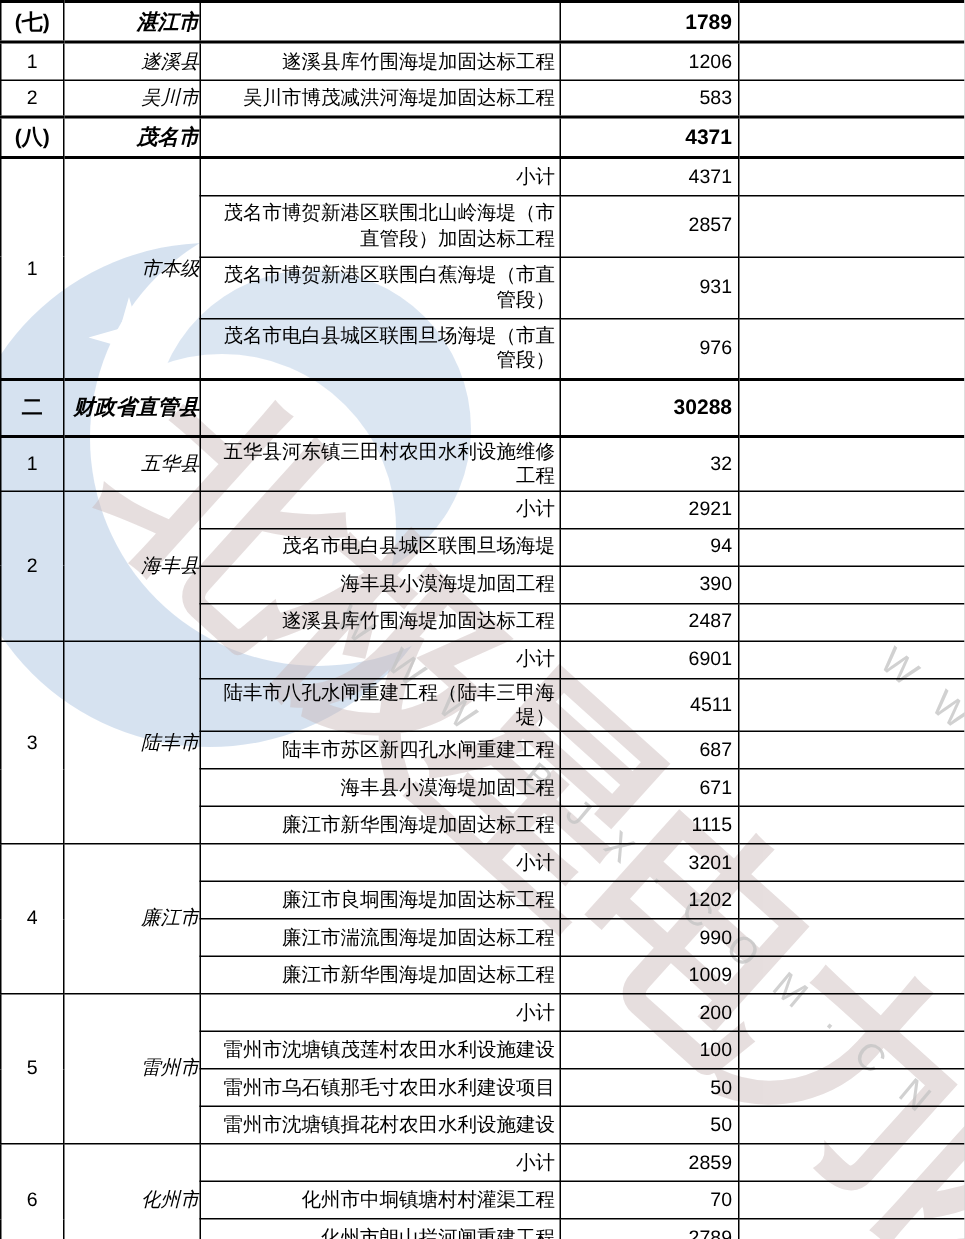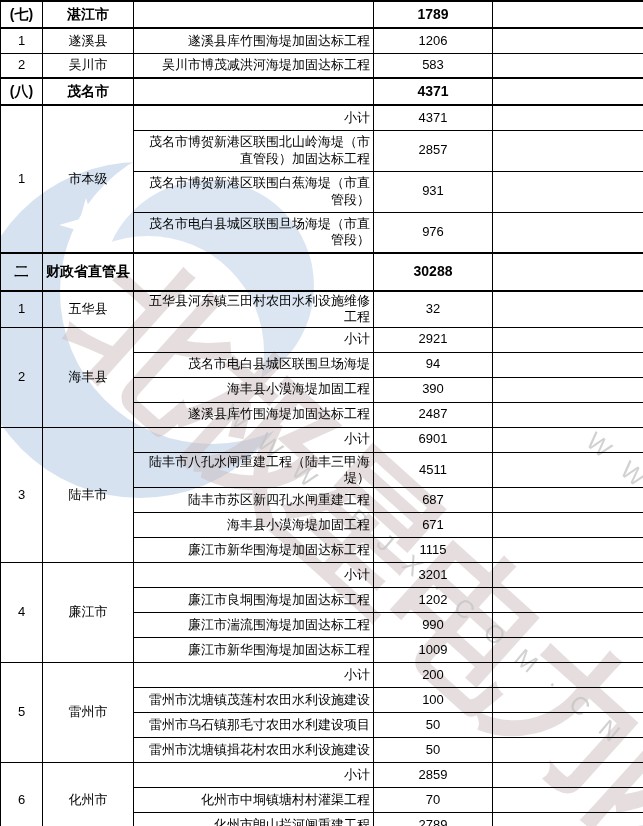--- a/index.html
+++ b/index.html
@@ -63,23 +63,23 @@
   table.grid td {
     border: 1px solid #000;
     font-size: 13px;
     color: #000;
     vertical-align: middle;
     overflow: hidden;
     background: transparent;
     line-height: 1.25;
   }
   td.c-no     { text-align: center; font-size: 12px; }
-  td.c-region { text-align: center; }
+  td.c-region { text-align: right; font-style: italic; }
   td.c-proj   { text-align: right; padding: 1px 3px; }
-  td.c-val    { text-align: center; padding: 1px 4px; }
+  td.c-val    { text-align: right; padding: 1px 4px; }
   td.c-blank  { }
   tr { height: 25px; }
   tr.h2line  { height: 41px; }
   tr.major   { height: 27px; }
   tr.major2  { height: 38px; }
   tr.major td, tr.major2 td {
     font-weight: bold;
     font-size: 14px;
     border-top: 2px solid #000;
     border-bottom: 2px solid #000;

